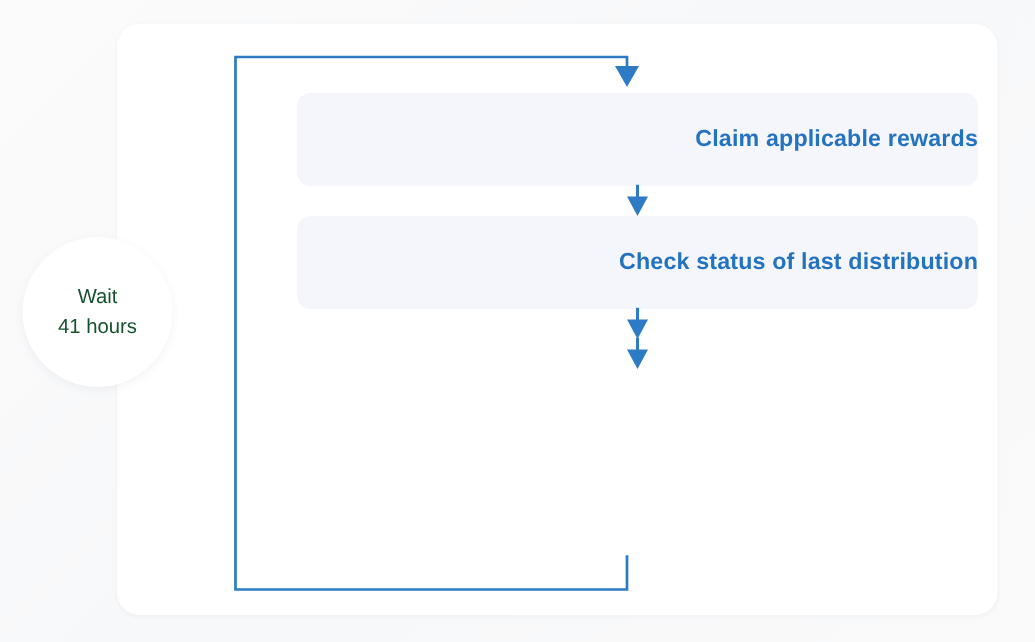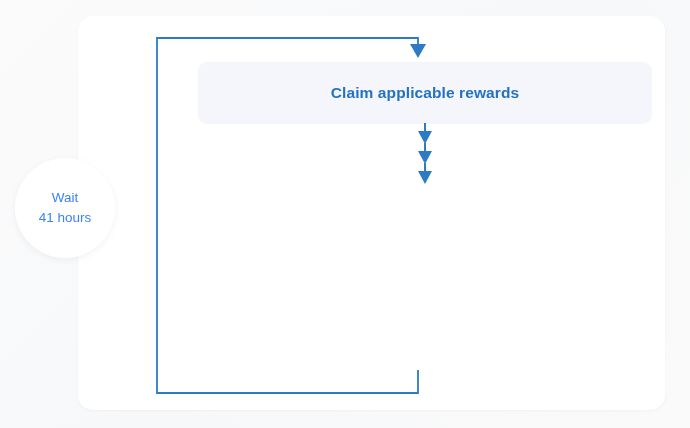--- a/index.html
+++ b/index.html
@@ -53,21 +53,21 @@
   }
 
   .step-box {
     position: relative;
     width: 454px;
     height: 62px;
     background: #f5f6fb;
     border-radius: 9px;
     display: flex;
     align-items: center;
-    justify-content: center;
+    justify-content: flex-end;
     box-sizing: border-box;
   }
 
   .step-label {
     font-size: 15.5px;
     font-weight: bold;
     color: #2473c0;
     letter-spacing: 0.1px;
     white-space: nowrap;
     text-align: center;
@@ -99,21 +99,21 @@
     background: #ffffff;
     box-shadow: 0 2px 6px rgba(70,80,100,0.07);
     display: flex;
     flex-direction: column;
     align-items: center;
     justify-content: center;
     line-height: 1.45;
   }
   .wait-line {
     font-size: 13.5px;
-    color: #3b82f6;
+    color: #14532d;
     text-align: center;
     white-space: nowrap;
   }
 </style>
 </head>
 <body>
 
 <div id="stage">
 
   <div id="card"></div>
@@ -131,20 +131,23 @@
       <span class="step-label">Claim applicable rewards</span>
     </div>
 
     <div class="gap">
       <svg class="arrow-down" viewBox="0 0 16 22" xmlns="http://www.w3.org/2000/svg">
         <line x1="8" y1="0" x2="8" y2="10" stroke="#2d7bc4" stroke-width="2"></line>
         <polygon points="1,8 15,8 8,21" fill="#2d7bc4"></polygon>
       </svg>
     </div>
 
+    <div class="step-box">
+      <span class="step-label">Check status of last distribution</span>
+    </div>
 
     <div class="gap">
       <svg class="arrow-down" viewBox="0 0 16 22" xmlns="http://www.w3.org/2000/svg">
         <line x1="8" y1="0" x2="8" y2="10" stroke="#2d7bc4" stroke-width="2"></line>
         <polygon points="1,8 15,8 8,21" fill="#2d7bc4"></polygon>
       </svg>
     </div>
 
 
     <div class="gap">

